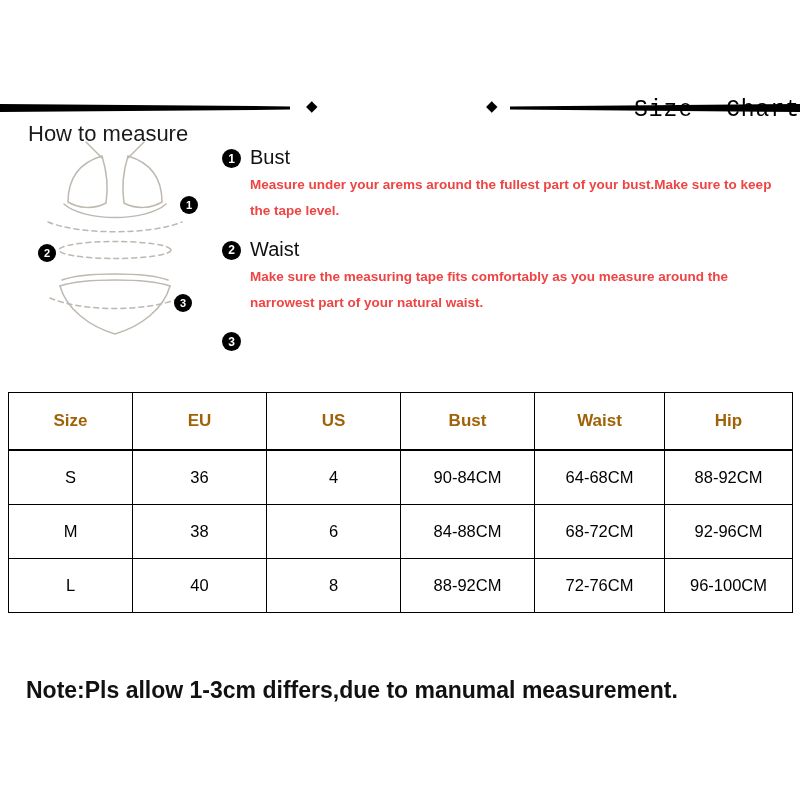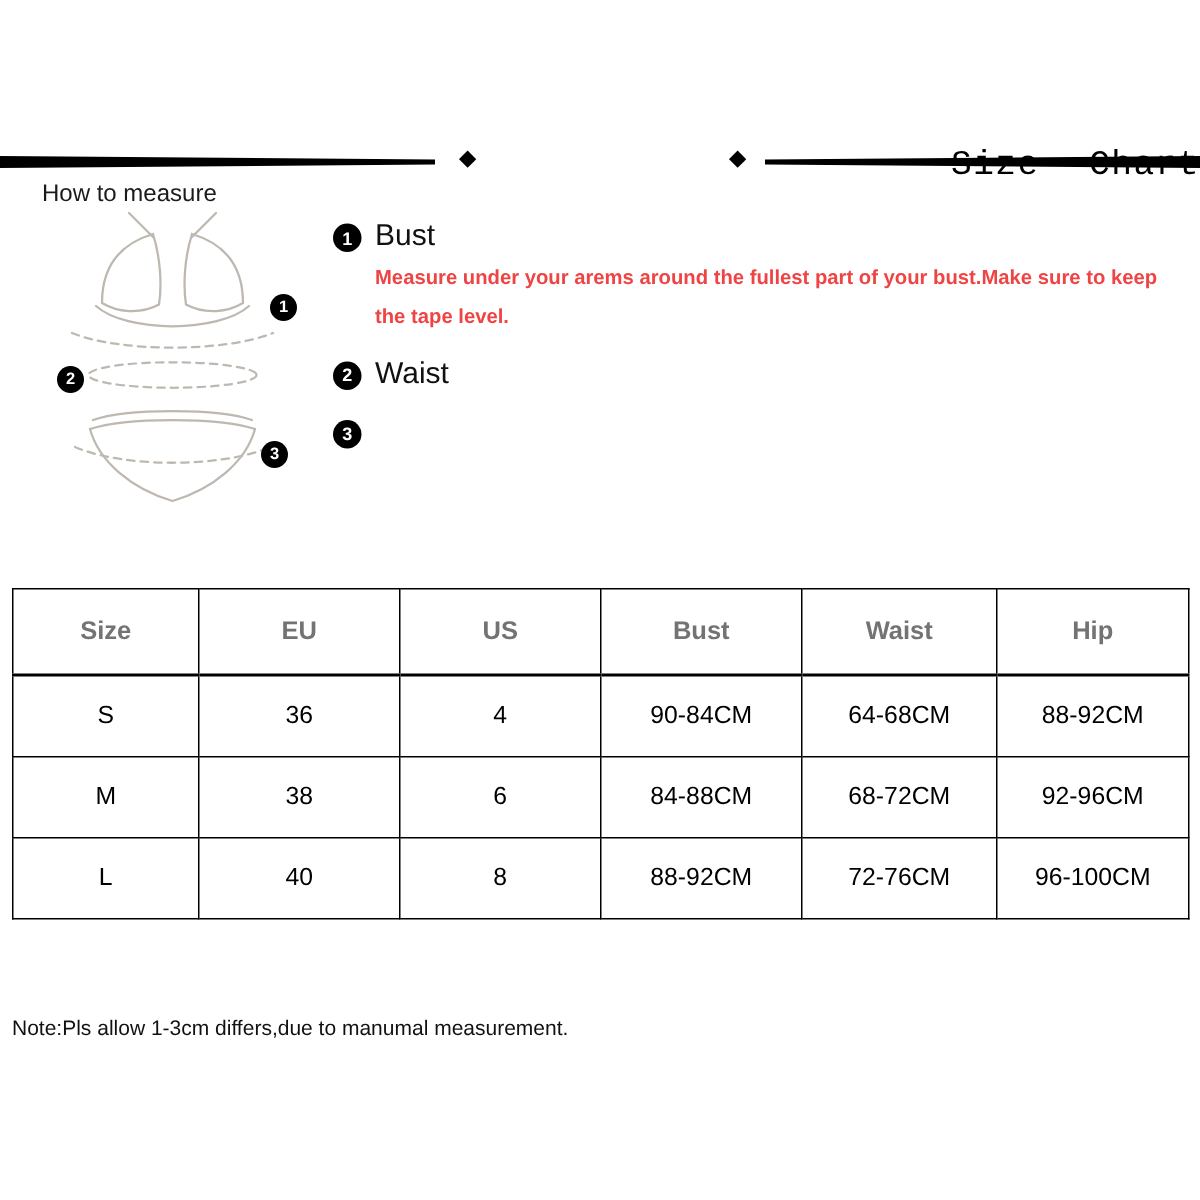--- a/index.html
+++ b/index.html
@@ -10,21 +10,21 @@
   .rule{position:absolute;top:104px;height:8px;background:#000;}
   .rule-left{left:0;width:290px;clip-path:polygon(0 0,100% 30%,100% 70%,0 100%);}
   .rule-right{right:0;width:290px;clip-path:polygon(0 30%,100% 0,100% 100%,0 70%);}
   .diamond{position:absolute;top:98px;font-size:15px;color:#000;line-height:1;}
   .diamond-left{left:306px;}
   .diamond-right{left:486px;}
   .page-title{position:absolute;left:0;top:97px;width:800px;text-align:right;
               font-size:23px;color:#000;letter-spacing:1px;word-spacing:18px;font-family:Liberation Mono, monospace;}
 
   
-  .howto-heading{position:absolute;left:28px;top:121px;font-size:16px;color:#1a1a1a;}
+  .howto-heading{position:absolute;left:28px;top:121px;font-size:22px;color:#1a1a1a;}
 
   .diagram{position:absolute;left:22px;top:140px;width:200px;height:212px;}
   .diagram svg{position:absolute;left:0;top:0;}
   .diagram-badge{position:absolute;width:18px;height:18px;border-radius:50%;background:#000;
                  color:#fff;font-size:11px;font-weight:700;display:flex;align-items:center;
                  justify-content:center;}
   .db1{left:158px;top:56px;}
   .db2{left:16px;top:104px;}
   .db3{left:152px;top:154px;}
 
@@ -35,25 +35,25 @@
               font-size:12px;font-weight:700;display:flex;align-items:center;justify-content:center;
               margin-top:3px;}
   .measure-label{font-size:20px;color:#111;margin:0 0 3px 0;}
   .measure-text{font-size:13.5px;font-weight:700;color:#ef4444;line-height:1.95;margin:0;
                 max-width:545px;}
 
   
   .size-table{position:absolute;left:8px;top:392px;width:784px;border-collapse:collapse;
               table-layout:fixed;}
   .size-table th,.size-table td{border:1px solid #000;text-align:center;padding:0;}
-  .size-table th{height:56px;font-size:17px;font-weight:700;border-bottom:2px solid #000;color:#737373;}
+  .size-table th{height:56px;font-size:17px;font-weight:700;border-bottom:2px solid #000;color:#a16207;}
   .size-table td{height:53px;font-size:16.5px;font-weight:400;color:#000;}
 
   
-  .note{position:absolute;left:8px;top:677px;font-size:14px;color:#111;}
+  .note{position:absolute;left:26px;top:677px;font-size:23px;color:#111;font-weight:bold;}
 </style>
 </head>
 <body>
 
 <div class="page">
 
   <div class="rule rule-left"></div>
   <span class="diamond diamond-left">◆</span>
   <div class="page-title">Size Chart</div>
   <span class="diamond diamond-right">◆</span>
@@ -96,20 +96,21 @@
       <div>
         <div class="measure-label">Bust</div>
         <p class="measure-text">Measure under your arems around the fullest part of your bust.Make sure to keep the tape level.</p>
       </div>
     </div>
 
     <div class="measure-item">
       <span class="step-badge">2</span>
       <div>
         <div class="measure-label">Waist</div>
+        <p class="measure-text">Make sure the measuring tape fits comfortably as you measure around the narrowest part of your natural waist.</p>
       </div>
     </div>
 
     <div class="measure-item">
       <span class="step-badge">3</span>
     </div>
 
   </div>
 
   <table class="size-table">

